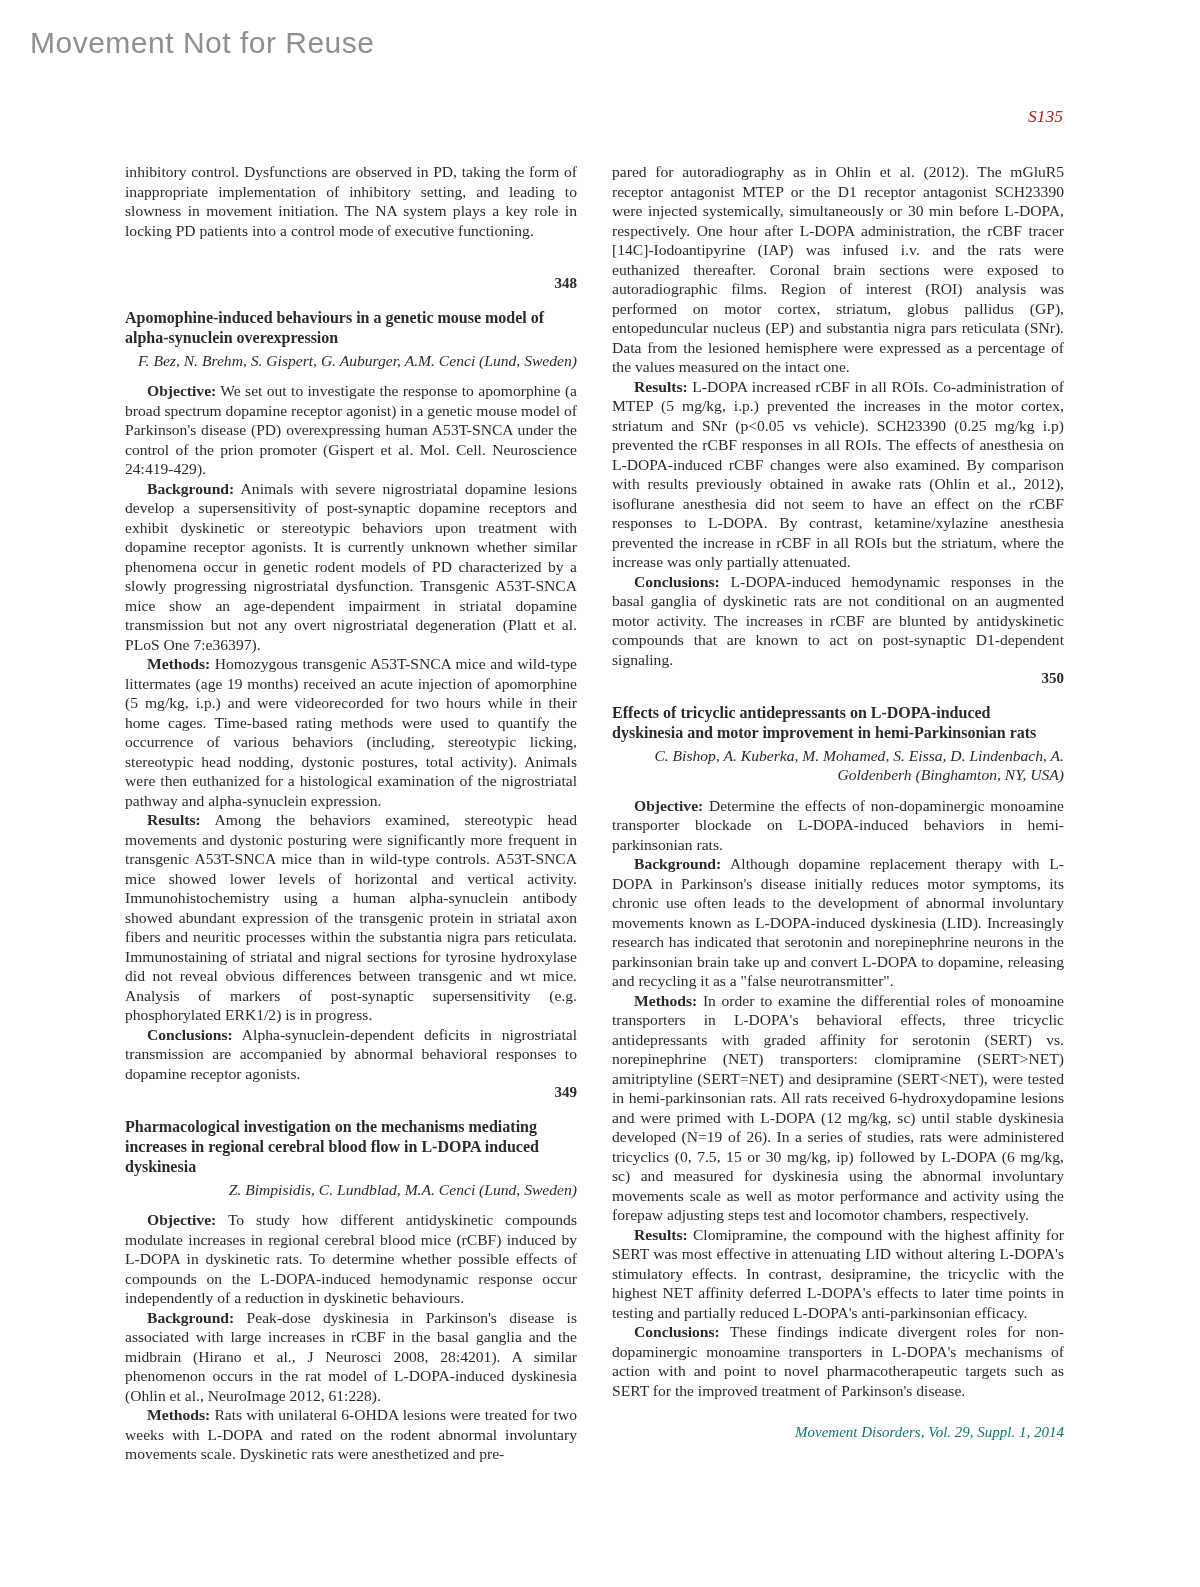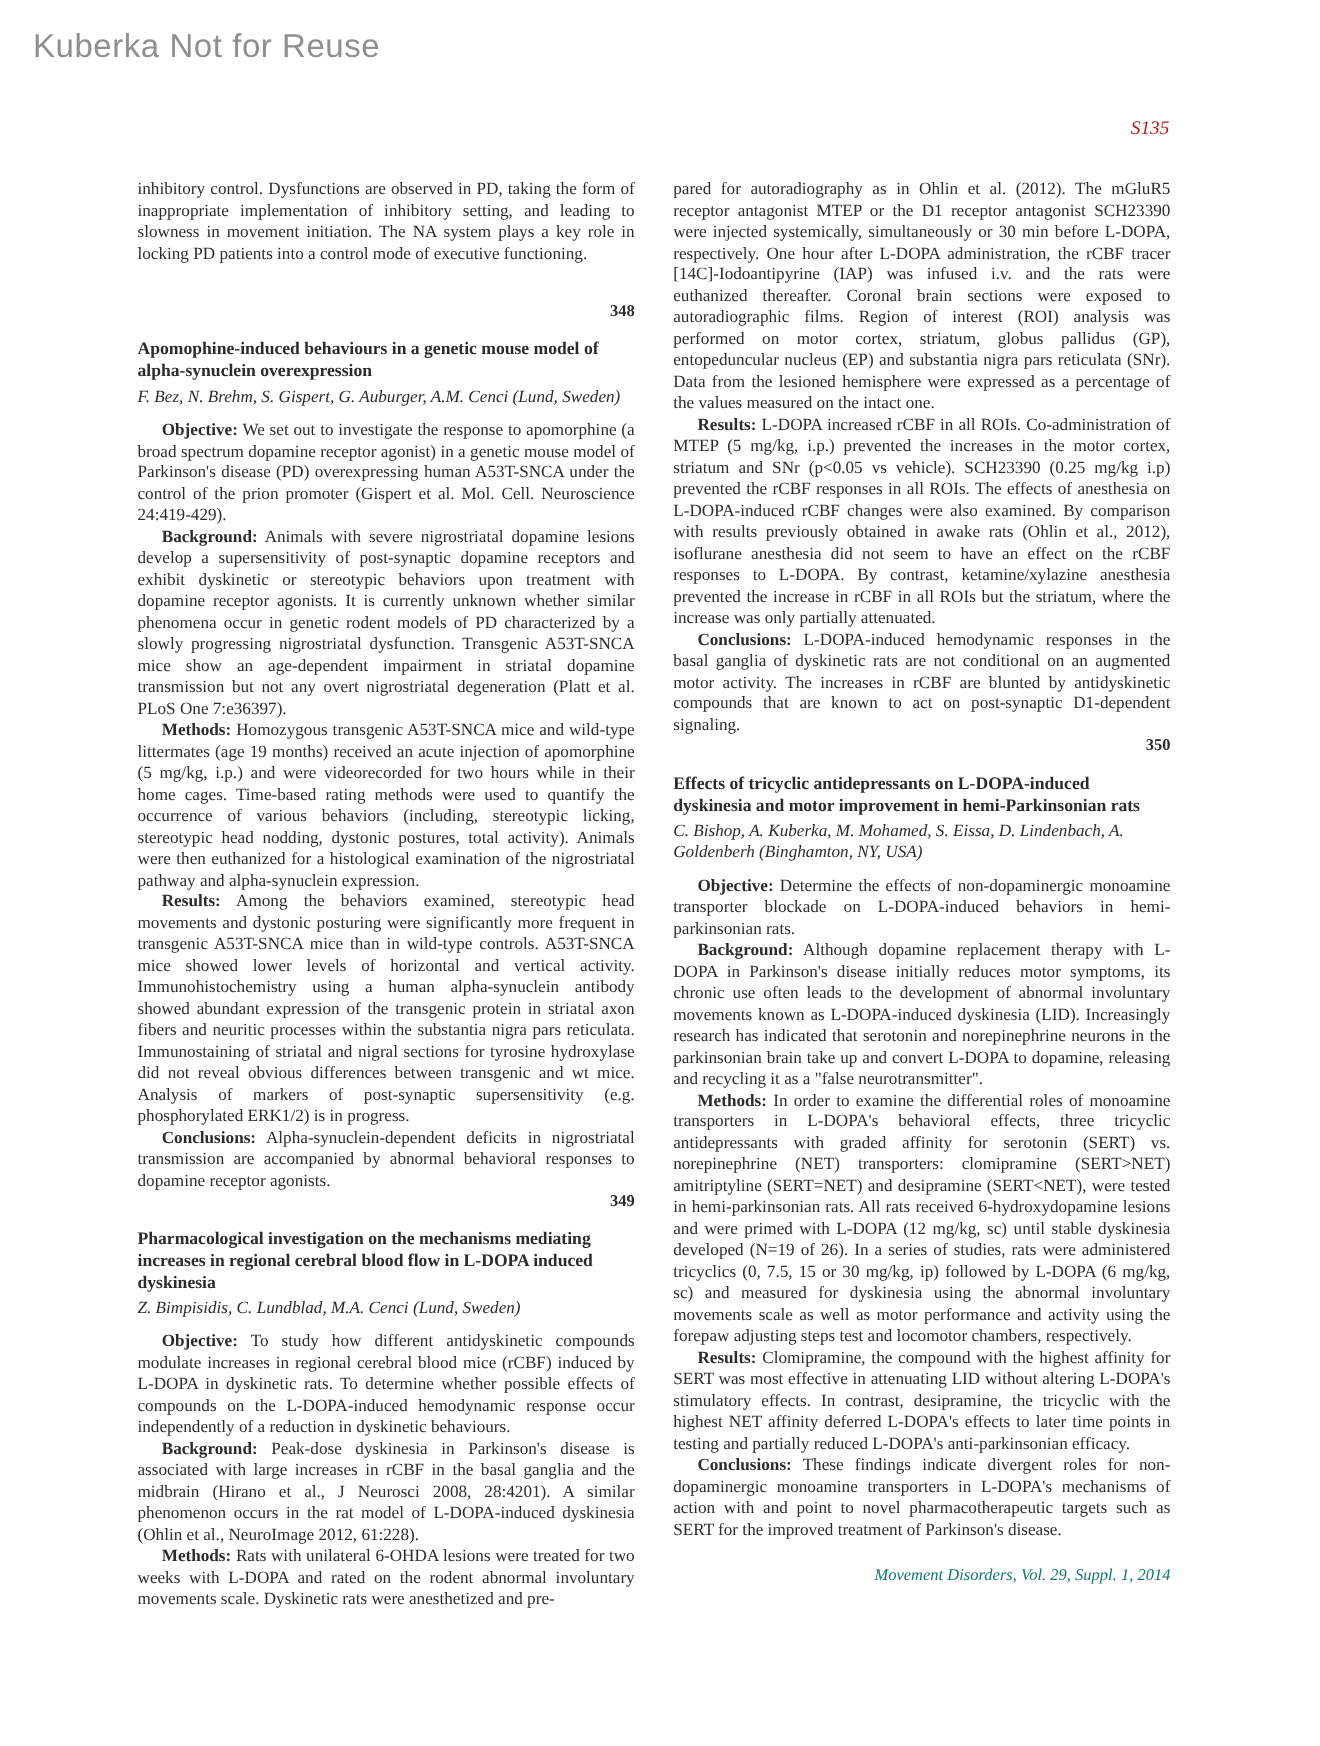--- a/index.html
+++ b/index.html
@@ -73,42 +73,42 @@
   .abs-title {
     font-weight: bold;
     font-size: 16px;
     line-height: 20px;
     margin: 0 0 3px 0;
     text-align: left;
   }
   .abs-authors {
     font-style: italic;
     margin: 0 0 11px 0;
-    text-align: left;
+    text-align: right;
   }
   .sec { margin: 0; text-indent: 22px; }
   .sec-label { font-weight: bold; }
 
   .footer {
     position: absolute;
     left: 612px;
     top: 1424px;
     width: 452px;
     text-align: right;
     font-style: italic;
     font-size: 15px;
     color: #0f766e;
   }
 </style>
 </head>
 <body>
 
 <div id="page">
 
-  <div class="watermark">Kuberka Not for Reuse</div>
+  <div class="watermark">Movement Not for Reuse</div>
 
   <div class="runhead">
     <div class="rh-page">S135</div>
   </div>
 
   <div class="col col-left">
     <p class="cont-para">inhibitory control. Dysfunctions are observed in PD, taking the form of inappropriate implementation of inhibitory setting, and leading to slowness in movement initiation. The NA system plays a key role in locking PD patients into a control mode of executive functioning.</p>
 
     <div class="abstract first-gap">
       <p class="abs-num">348</p>

